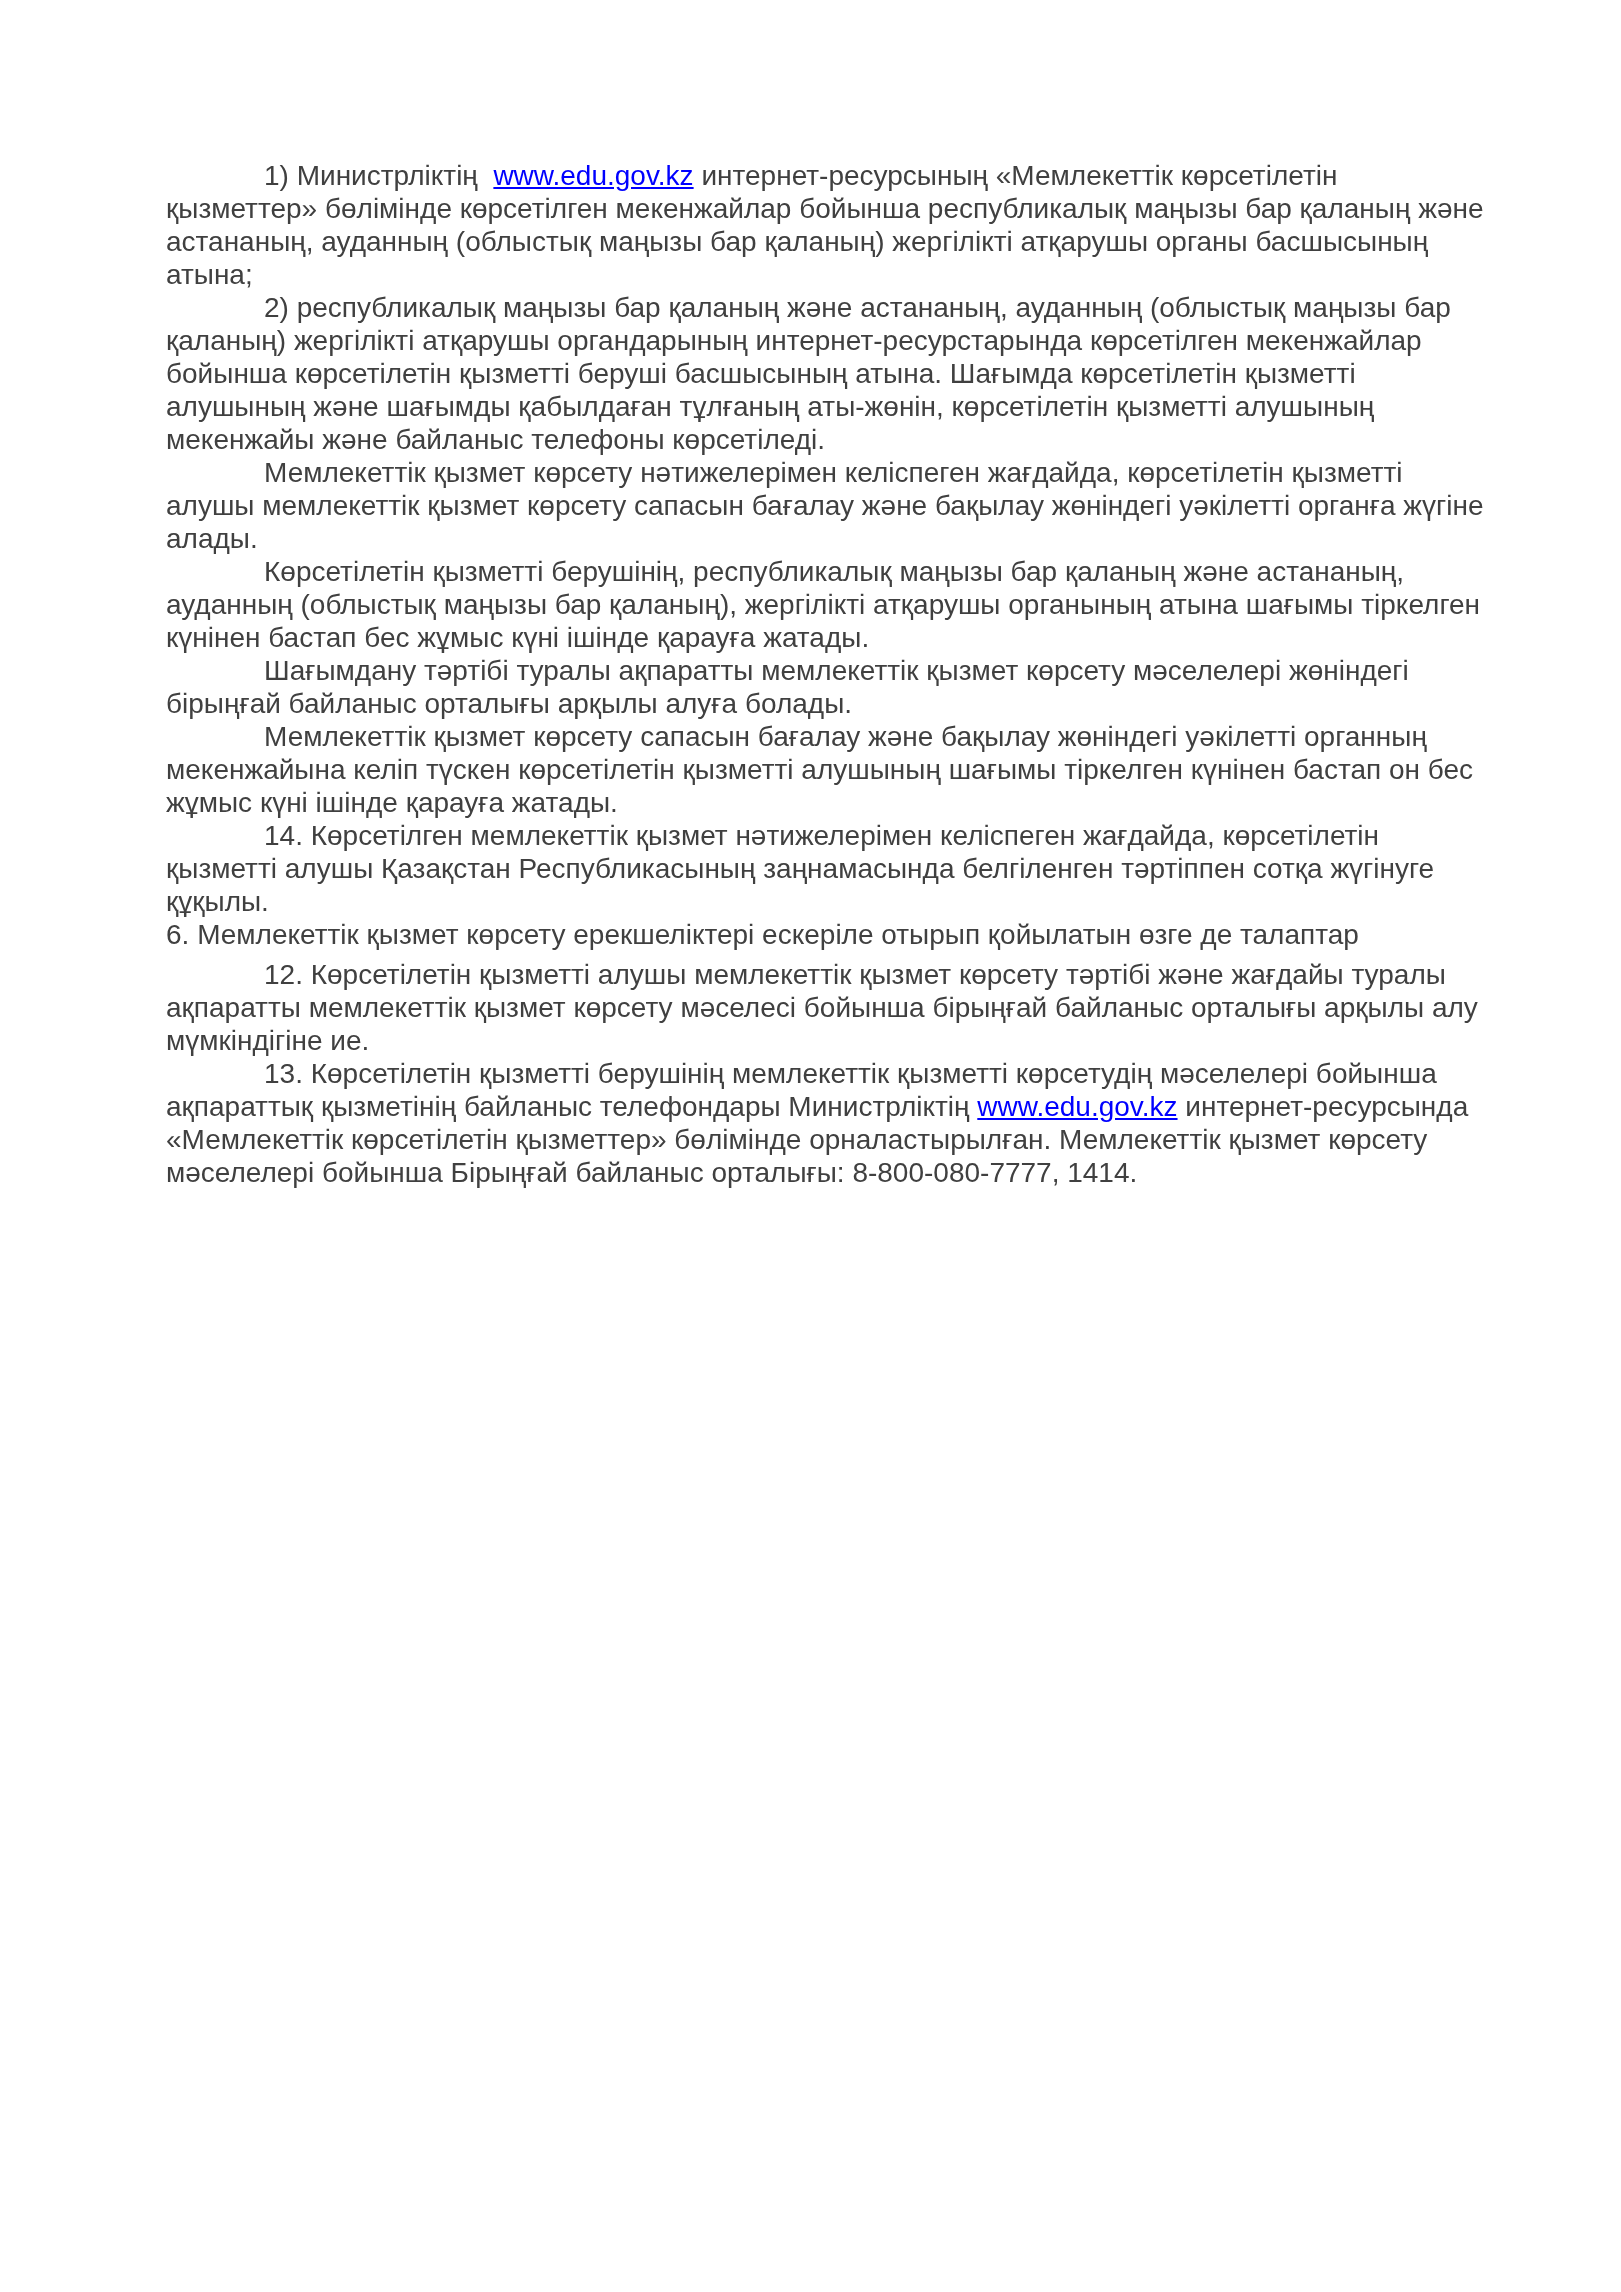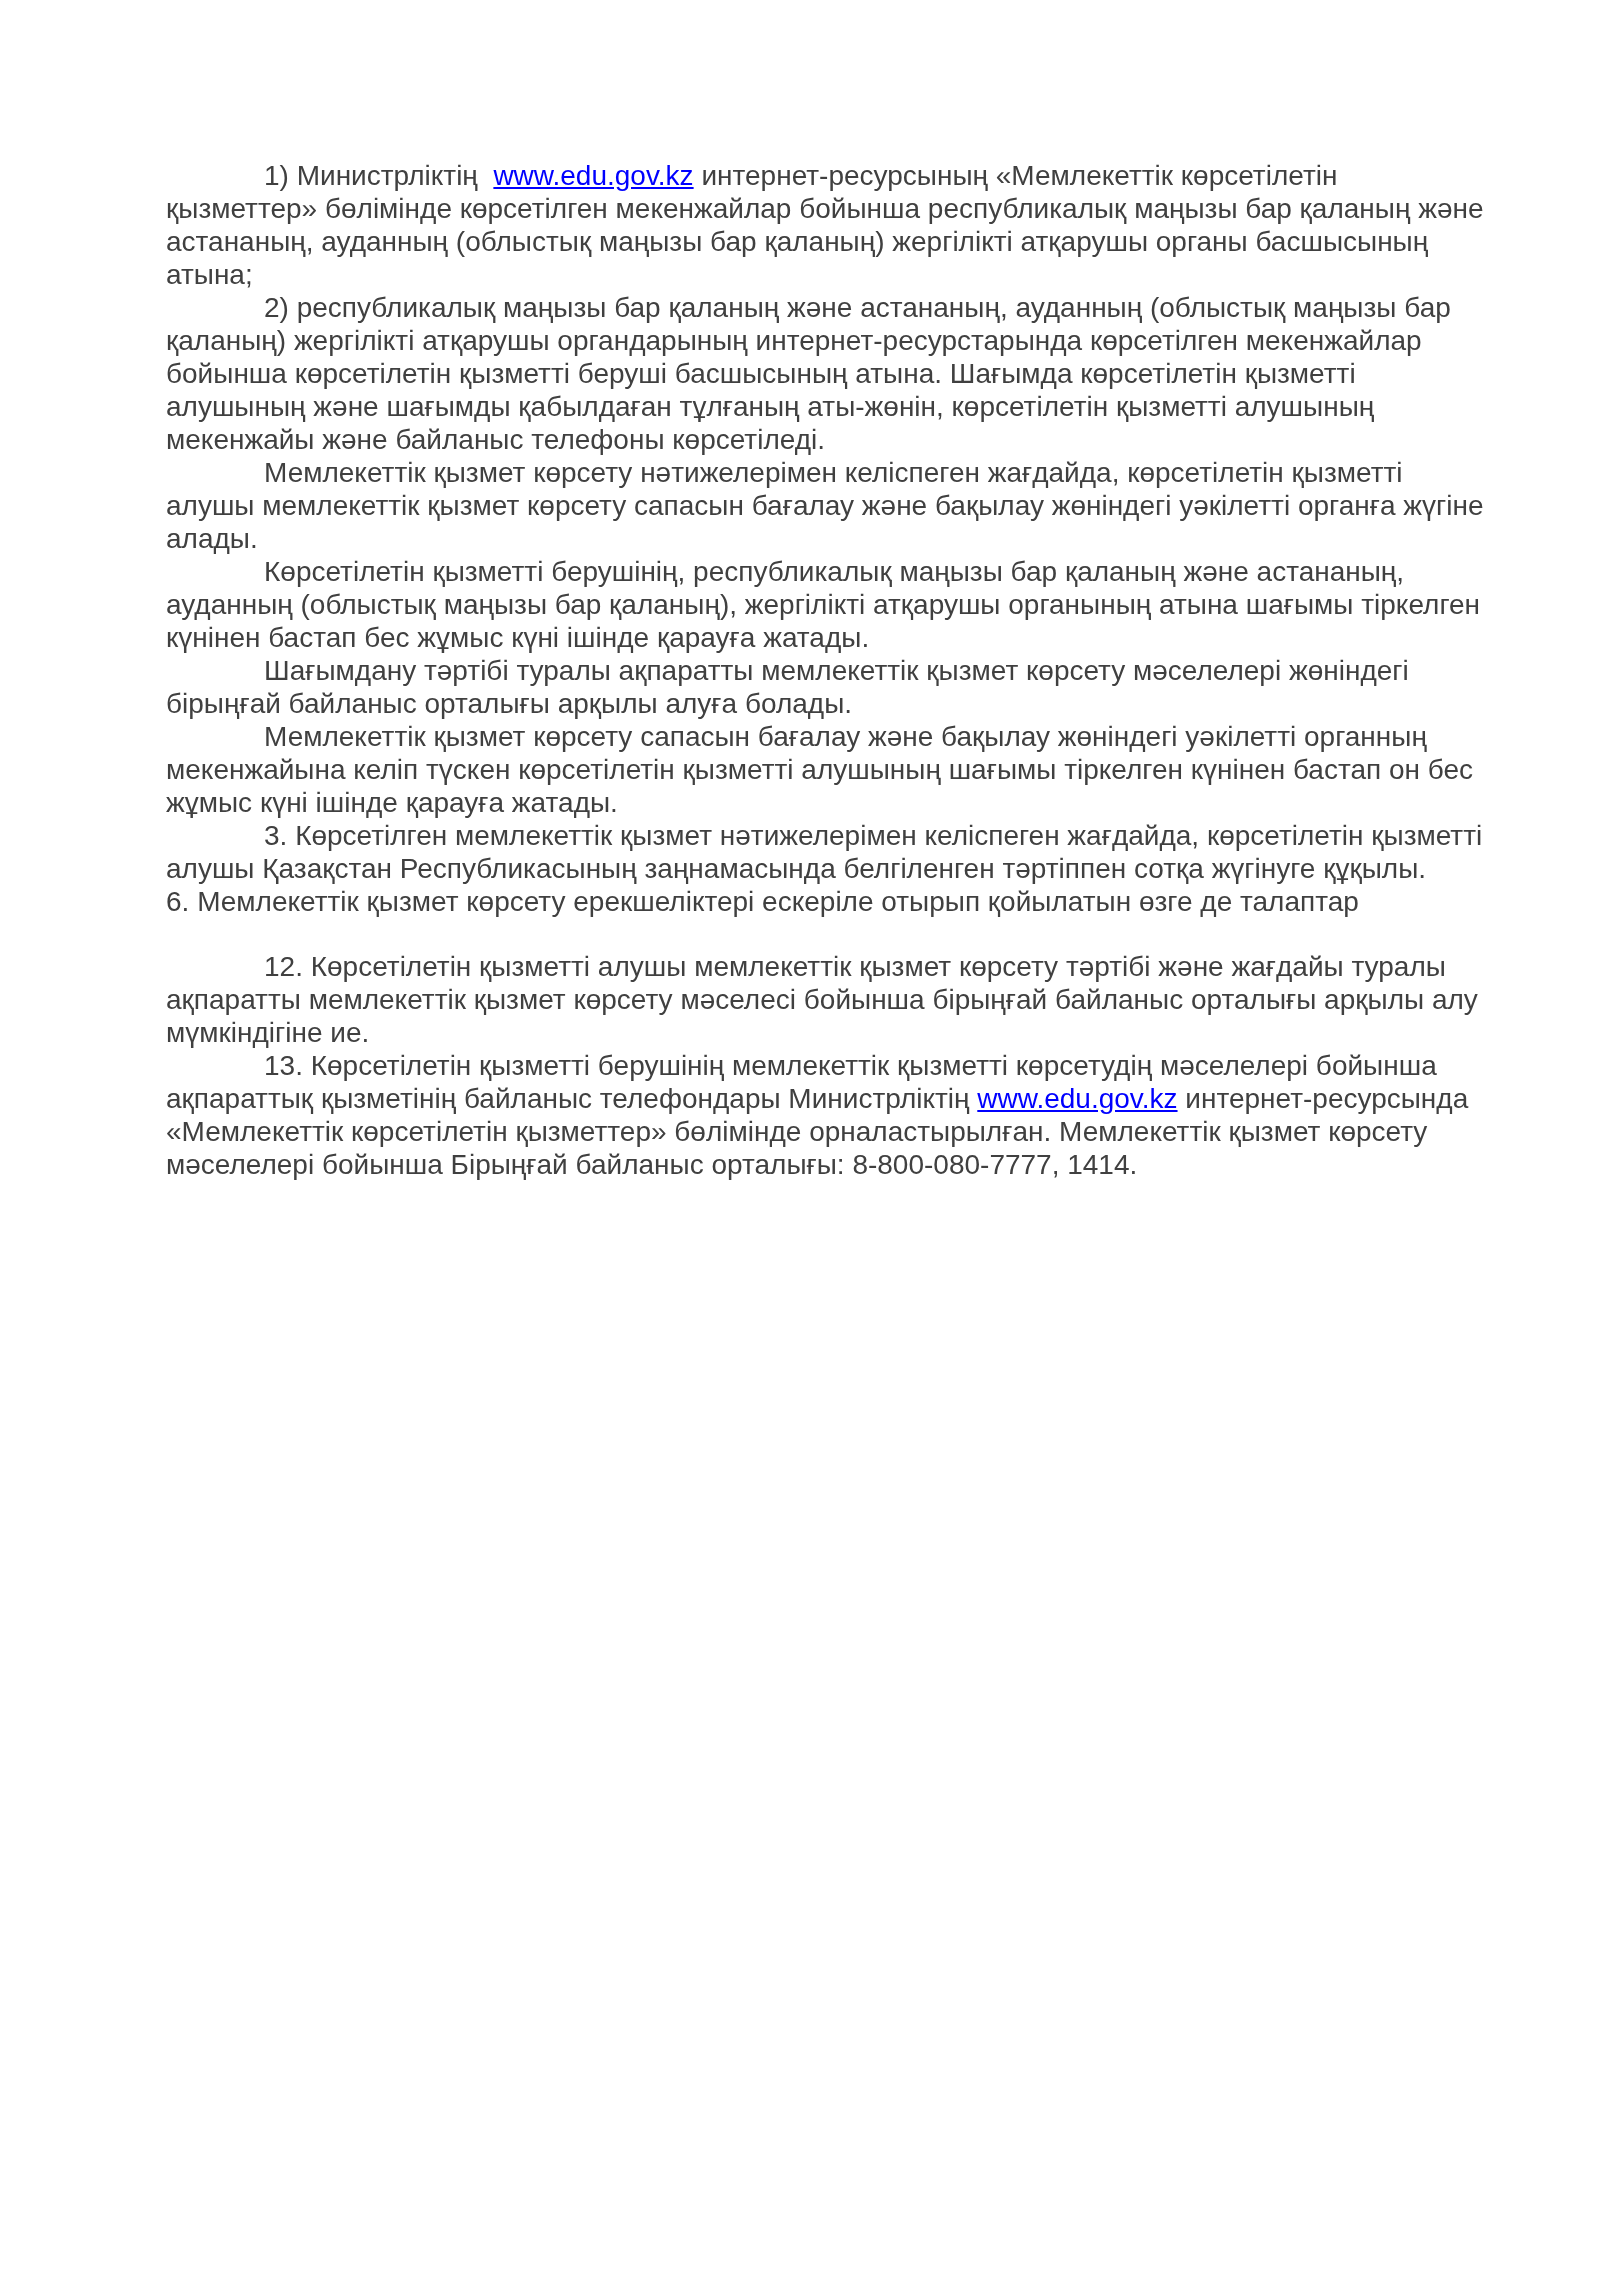--- a/index.html
+++ b/index.html
@@ -31,38 +31,38 @@
     color: var(--text-color);
     text-align: left;
     word-spacing: normal;
   }
   .text-block p {
     margin: 0;
     padding: 0;
   }
   .text-block p.indent { text-indent: 98px; }
   .text-block p.no-indent { text-indent: 0; }
-  .text-block p.space-before { margin-top: 32px; }
+  .text-block p.space-before { margin-top: 7px; }
   .text-block a {
     color: var(--link-color);
     text-decoration: underline;
     cursor: pointer;
     text-align: right;
   }
 </style>
 </head>
 <body>
 
 <div class="page">
   <div class="text-block" id="text-block">
       <p class="indent"><span>1) Министрліктің&nbsp; </span><a href="#">www.edu.gov.kz</a><span> интернет-ресурсының «Мемлекеттік көрсетілетін қызметтер» бөлімінде көрсетілген мекенжайлар бойынша республикалық маңызы бар қаланың және астананың, ауданның (облыстық маңызы бар қаланың) жергілікті атқарушы органы басшысының атына;</span></p>
       <p class="indent"><span>2) республикалық маңызы бар қаланың және астананың, ауданның (облыстық маңызы бар қаланың) жергілікті атқарушы органдарының интернет-ресурстарында көрсетілген мекенжайлар бойынша көрсетілетін қызметті беруші басшысының атына. Шағымда көрсетілетін қызметті алушының және шағымды қабылдаған тұлғаның аты-жөнін, көрсетілетін қызметті алушының мекенжайы және байланыс телефоны көрсетіледі.</span></p>
       <p class="indent"><span>Мемлекеттік қызмет көрсету нәтижелерімен келіспеген жағдайда, көрсетілетін қызметті алушы мемлекеттік қызмет көрсету сапасын бағалау және бақылау жөніндегі уәкілетті органға жүгіне алады.</span></p>
       <p class="indent"><span>Көрсетілетін қызметті берушінің, республикалық маңызы бар қаланың және астананың, ауданның (облыстық маңызы бар қаланың), жергілікті атқарушы органының атына шағымы тіркелген күнінен бастап бес жұмыс күні ішінде қарауға жатады.</span></p>
       <p class="indent"><span>Шағымдану тәртібі туралы ақпаратты мемлекеттік қызмет көрсету мәселелері жөніндегі бірыңғай байланыс орталығы арқылы алуға болады.</span></p>
       <p class="indent"><span>Мемлекеттік қызмет көрсету сапасын бағалау және бақылау жөніндегі уәкілетті органның мекенжайына келіп түскен көрсетілетін қызметті алушының шағымы тіркелген күнінен бастап он бес жұмыс күні ішінде қарауға жатады.</span></p>
-      <p class="indent"><span>3. Көрсетілген мемлекеттік қызмет нәтижелерімен келіспеген жағдайда, көрсетілетін қызметті алушы Қазақстан Республикасының заңнамасында белгіленген тәртіппен сотқа жүгінуге құқылы.</span></p>
+      <p class="indent"><span>14. Көрсетілген мемлекеттік қызмет нәтижелерімен келіспеген жағдайда, көрсетілетін қызметті алушы Қазақстан Республикасының заңнамасында белгіленген тәртіппен сотқа жүгінуге құқылы.</span></p>
       <p class="no-indent"><span>6. Мемлекеттік қызмет көрсету ерекшеліктері ескеріле отырып қойылатын өзге де талаптар</span></p>
       <p class="indent space-before"><span>12. Көрсетілетін қызметті алушы мемлекеттік қызмет көрсету тәртібі және жағдайы туралы ақпаратты мемлекеттік қызмет көрсету мәселесі бойынша бірыңғай байланыс орталығы арқылы алу мүмкіндігіне ие.</span></p>
       <p class="indent"><span>13. Көрсетілетін қызметті берушінің мемлекеттік қызметті көрсетудің мәселелері бойынша ақпараттық қызметінің байланыс телефондары Министрліктің </span><a href="#">www.edu.gov.kz</a><span> интернет-ресурсында «Мемлекеттік көрсетілетін қызметтер» бөлімінде орналастырылған. Мемлекеттік қызмет көрсету мәселелері бойынша Бірыңғай байланыс орталығы: 8-800-080-7777, 1414.</span></p>
     </div>
 </div>
 
 
 </body></html>

